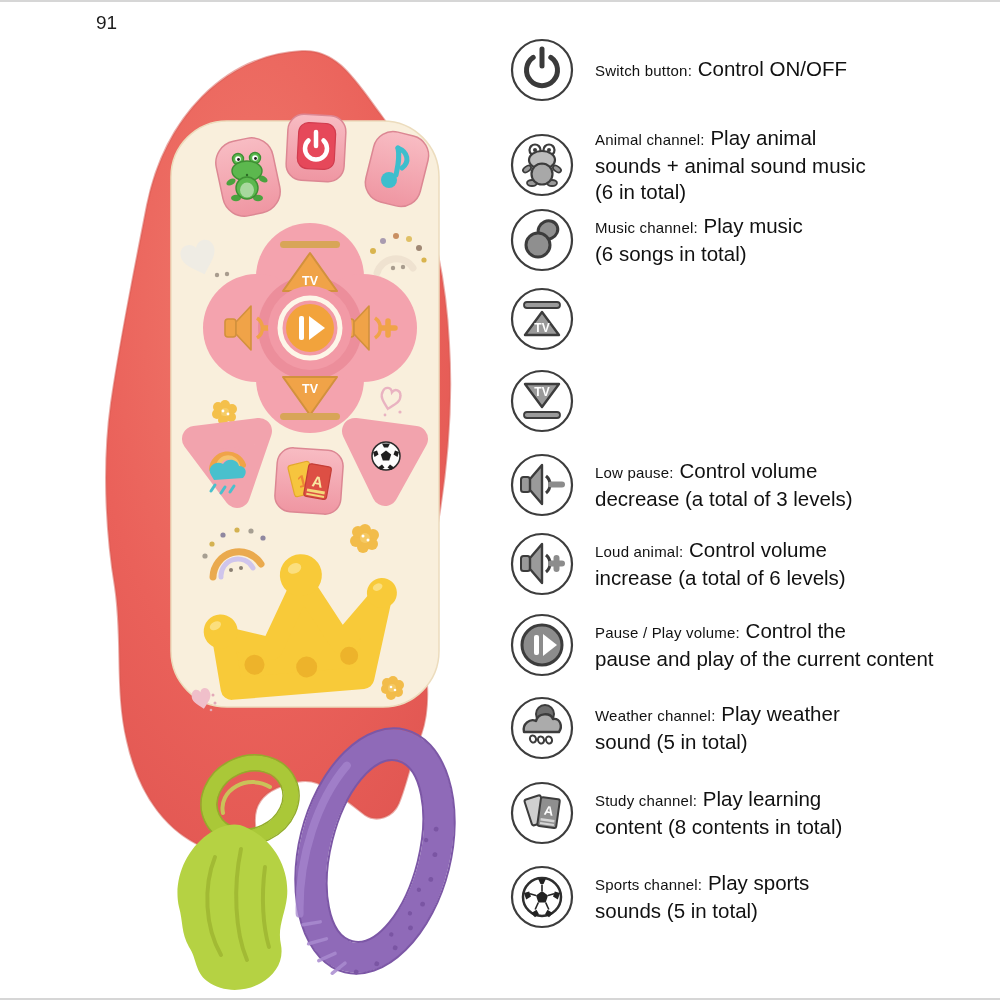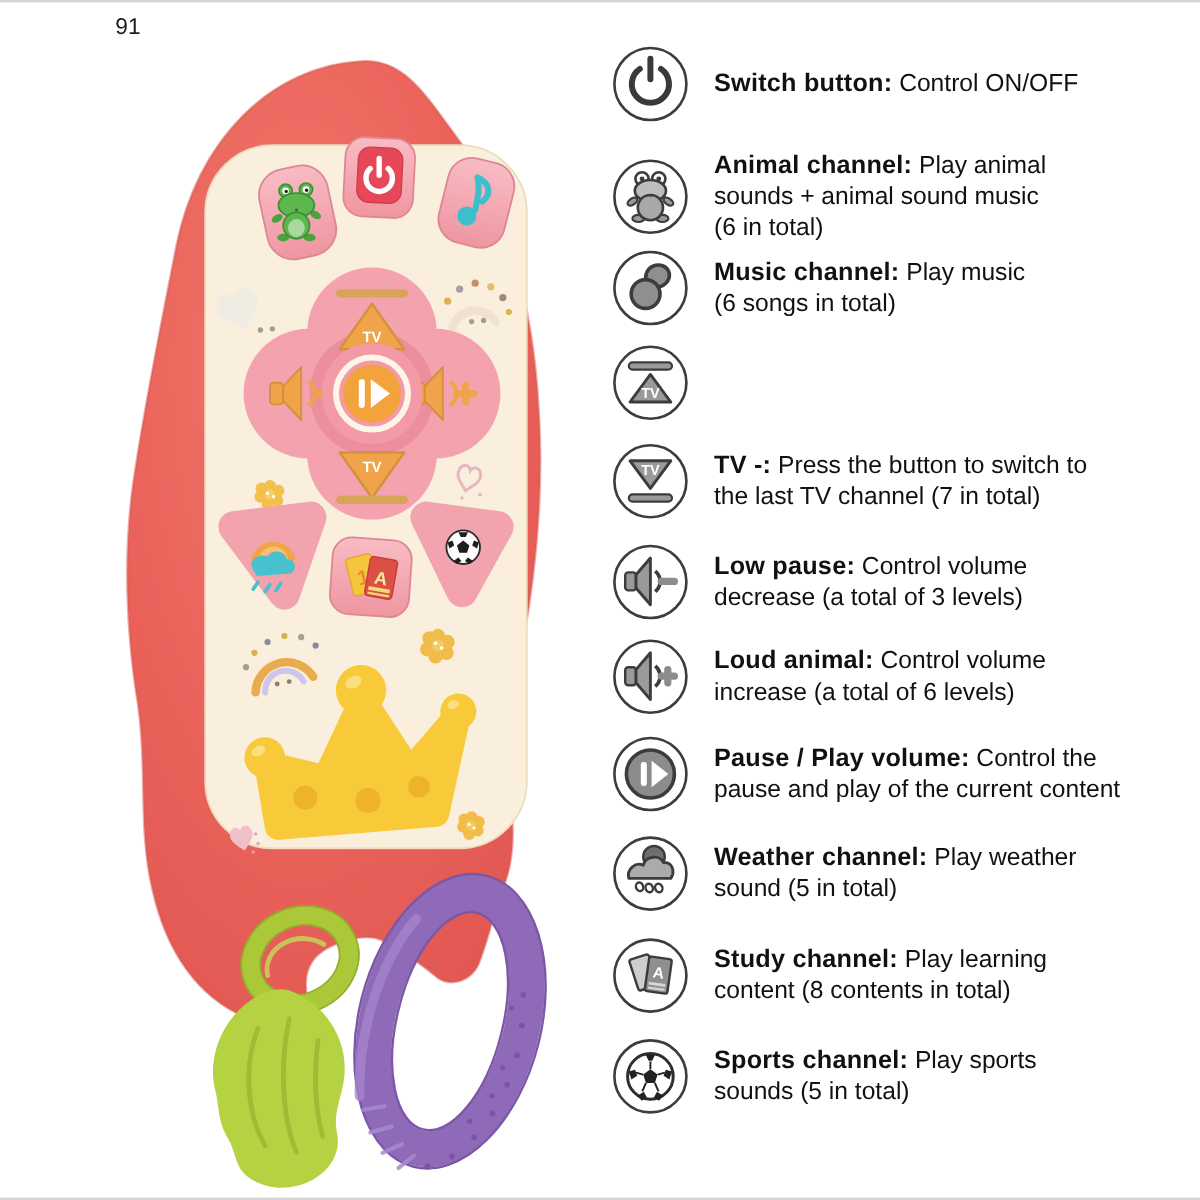--- a/index.html
+++ b/index.html
@@ -6,21 +6,21 @@
   html,body { width:1000px; height:1000px; background:#ffffff; overflow:hidden;
               font-family:"Liberation Sans", sans-serif; position:relative; }
   .edge-line { position:absolute; left:0; width:1000px; height:2px; background:#d6d6d6; }
   #edge-top { top:0; } #edge-bottom { bottom:0; }
   #page-num { position:absolute; left:72px; top:12px; font-size:19px; color:#1c1c1c;margin-left:24px; }
   #product { position:absolute; left:55px; top:35px; width:420px; height:955px; }
   #features { position:absolute; left:510px; top:0; width:480px; height:1000px; }
   .feat { position:absolute; left:0; display:flex; align-items:center; gap:21px; }
   .ficon { width:64px; height:64px; flex:0 0 64px; }
   .ftext { width:402px; white-space:pre-line; color:#111; font-size:20.5px; line-height:26px; }
-  .lbl { font-weight:700; font-size:21px; letter-spacing:.2px; }
+  .lbl { font-weight:400; font-size:15px; letter-spacing:.2px; }
   svg text { font-family:"Liberation Sans", sans-serif; }
 </style>
 </head>
 <body>
 
 <div class="edge-line" id="edge-top"></div>
 <div class="edge-line" id="edge-bottom"></div>
 <div id="page-num">91</div>
 
 <div id="product">
@@ -355,22 +355,20 @@
 
   <div class="feat" style="top:369px">
     <div class="ficon">
       <svg width="64" height="64" viewBox="0 0 64 64">
         <circle cx="32" cy="32" r="30" fill="#fff" stroke="#3d3d3d" stroke-width="2.2"></circle>
         <path d="M15,15 L49,15 L32,38 Z" fill="#9a9a9a" stroke="#3c3c3c" stroke-width="2.4" stroke-linejoin="round"></path>
         <text x="32" y="27" text-anchor="middle" font-size="12" font-weight="700" fill="#ffffff">TV</text>
         <rect x="14" y="43" width="36" height="6" rx="3" fill="#9a9a9a" stroke="#3c3c3c" stroke-width="1.8"></rect>
       </svg>
     </div>
-    <div class="ftext"><span class="lbl">TV -:</span> <span>Press the button to switch to
-the last TV channel (7 in total)</span></div>
   </div>
 
   <div class="feat" style="top:453px">
     <div class="ficon">
       <svg width="64" height="64" viewBox="0 0 64 64">
         <circle cx="32" cy="32" r="30" fill="#fff" stroke="#3d3d3d" stroke-width="2.2"></circle>
         <rect x="11" y="24" width="9" height="15" rx="2.5" fill="#9a9a9a" stroke="#3c3c3c" stroke-width="2"></rect>
         <path d="M20,26 L32,12 L32,51 L20,37 Z" fill="#9a9a9a" stroke="#3c3c3c" stroke-width="2.4" stroke-linejoin="round"></path>
         <path d="M36,23 A11,11 0 0 1 36,40" fill="none" stroke="#3c3c3c" stroke-width="3"></path>
         <path d="M41,31.5 L52,31.5" stroke="#8c8c8c" stroke-width="6" stroke-linecap="round"></path>

